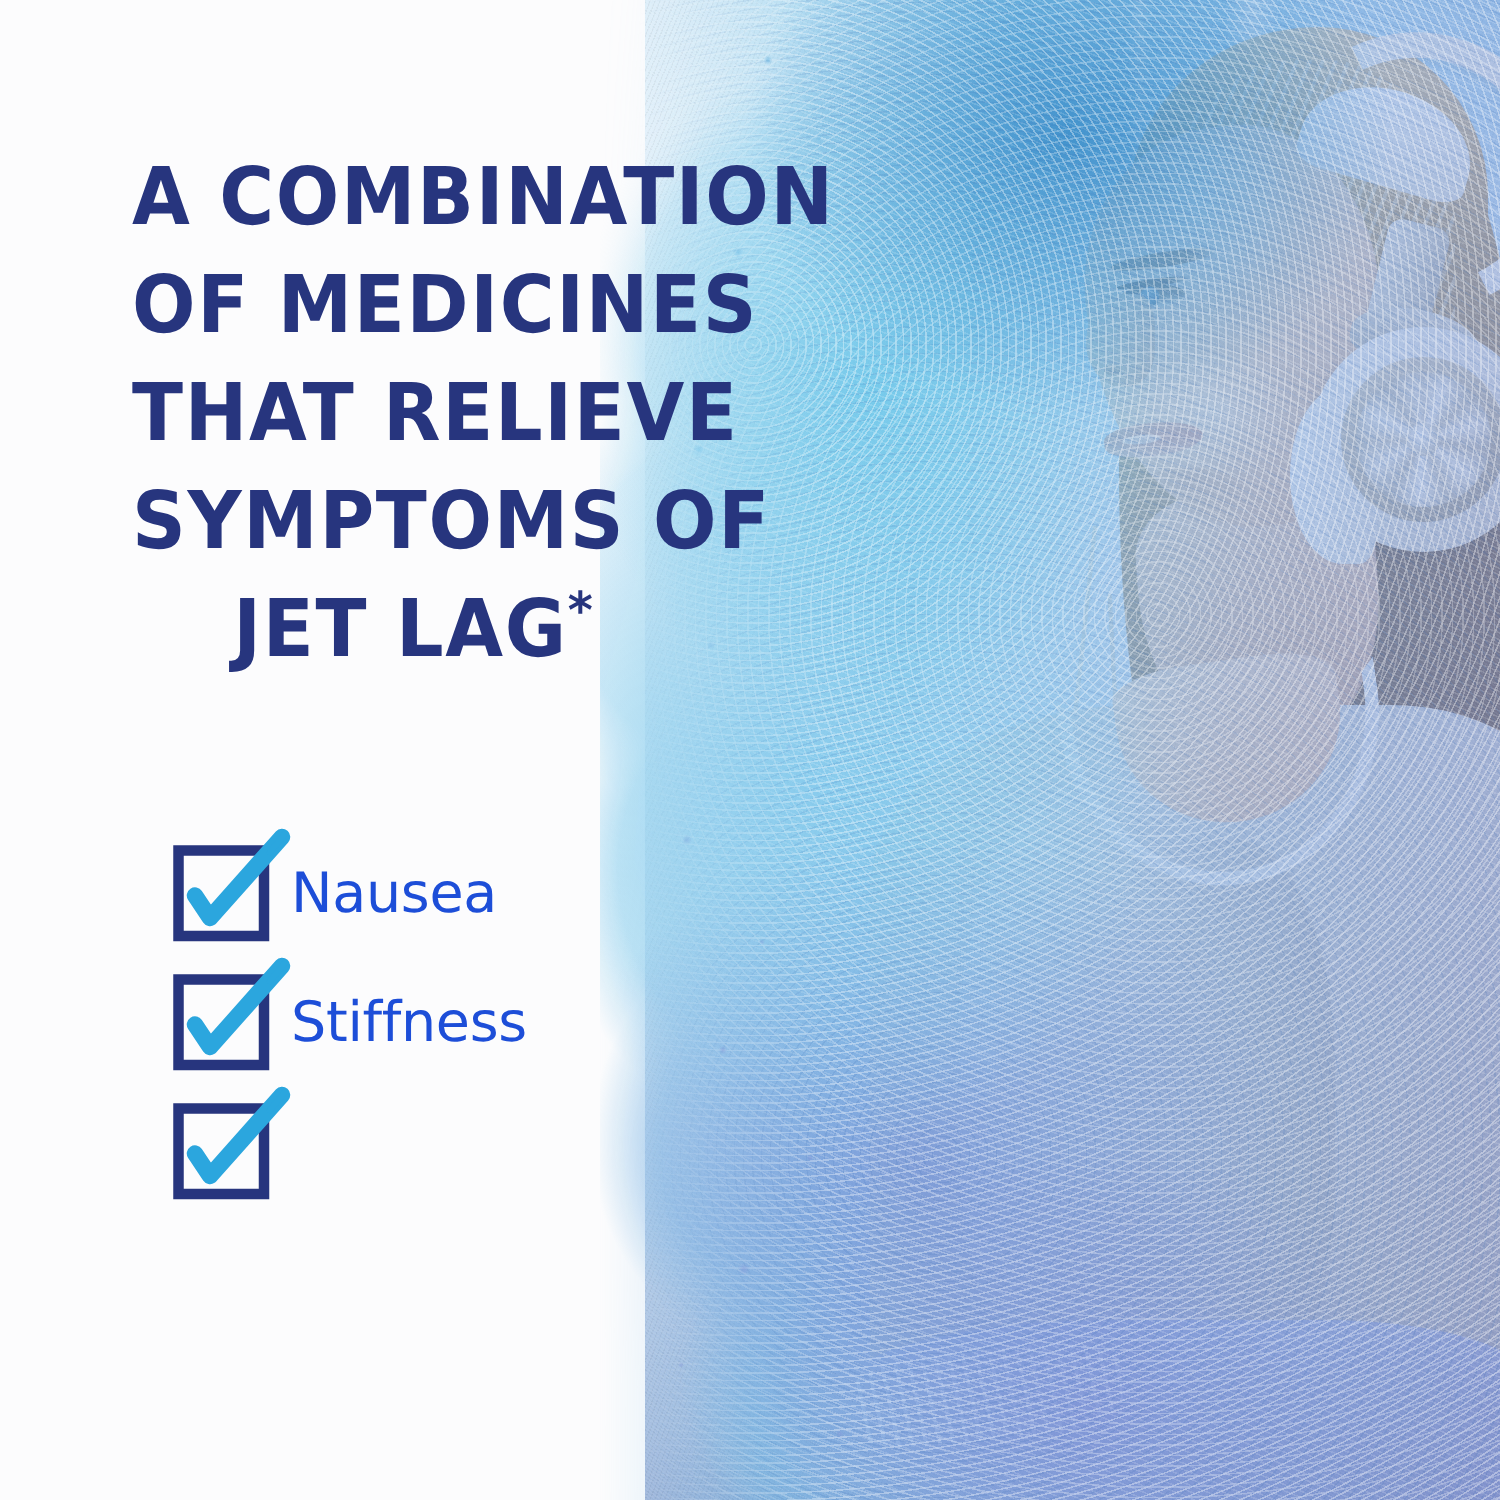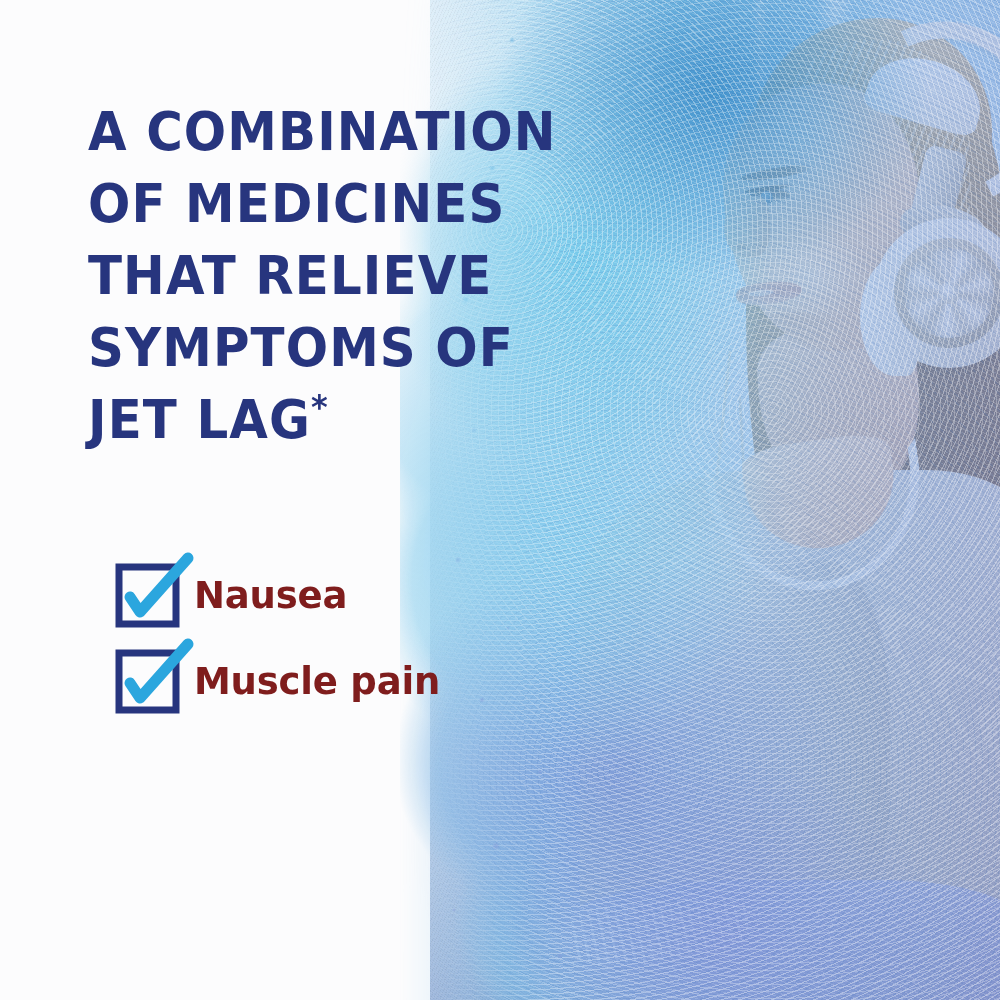--- a/index.html
+++ b/index.html
@@ -405,20 +405,21 @@
       radial-gradient(circle 3px at 54px 910px,  rgba(130,148,216,.5), transparent 60%),
       radial-gradient(circle 5px at 160px 956px, rgba(130,148,216,.4), transparent 60%);
   }
 
   
   .content {
     position: absolute;
     left: 0; top: 0;
     width: 470px; height: 1000px;
     z-index: 5;
+    text-align: center;
   }
 
   .headline {
     position: absolute;
     left: 88px;
     top: 96px;
     width: 400px;
   }
   .headline .hl {
     display: block;
@@ -453,23 +454,23 @@
     gap: 18px;
   }
   .checkbox-wrap {
     position: relative;
     width: 58px;
     height: 58px;
     flex: 0 0 58px;
   }
   .checkbox-wrap svg { position:absolute; left:-8px; top:-16px; overflow:visible; }
   .check-label {
-    color: #7f1d1d;
+    color: #1d4ed8;
     font-family: "DejaVu Sans", sans-serif;
-    font-weight: 700;
+    font-weight: 400;
     font-size: 37px;
     letter-spacing: -.2px;
     white-space: nowrap;
   }
 </style>
 </head>
 <body>
 
 <div id="ad">
 
@@ -548,29 +549,38 @@
         <span class="checkbox-wrap">
           <svg width="84" height="84" viewBox="0 0 84 84" aria-hidden="true">
             <rect x="9" y="17" width="57" height="57" fill="none" stroke="#27357E" stroke-width="7"></rect>
             <path d="M20 47 L30 62 L78 8" fill="none" stroke="#2BA6DE" stroke-width="11" stroke-linecap="round" stroke-linejoin="round"></path>
             <path d="M70 18 L80 6" fill="none" stroke="#2BA6DE" stroke-width="4" stroke-linecap="round"></path>
           </svg>
         </span>
         <span class="check-label">Nausea</span>
       </div>
 
-
       <div class="check-row">
         <span class="checkbox-wrap">
           <svg width="84" height="84" viewBox="0 0 84 84" aria-hidden="true">
             <rect x="9" y="17" width="57" height="57" fill="none" stroke="#27357E" stroke-width="7"></rect>
             <path d="M20 47 L30 62 L78 8" fill="none" stroke="#2BA6DE" stroke-width="11" stroke-linecap="round" stroke-linejoin="round"></path>
             <path d="M70 18 L80 6" fill="none" stroke="#2BA6DE" stroke-width="4" stroke-linecap="round"></path>
           </svg>
         </span>
-        <span class="check-label">Muscle pain</span>
+        <span class="check-label">Stiffness</span>
+      </div>
+
+      <div class="check-row">
+        <span class="checkbox-wrap">
+          <svg width="84" height="84" viewBox="0 0 84 84" aria-hidden="true">
+            <rect x="9" y="17" width="57" height="57" fill="none" stroke="#27357E" stroke-width="7"></rect>
+            <path d="M20 47 L30 62 L78 8" fill="none" stroke="#2BA6DE" stroke-width="11" stroke-linecap="round" stroke-linejoin="round"></path>
+            <path d="M70 18 L80 6" fill="none" stroke="#2BA6DE" stroke-width="4" stroke-linecap="round"></path>
+          </svg>
+        </span>
       </div>
 
 
     </div>
   </div>
 
 </div>
 
 </body></html>

